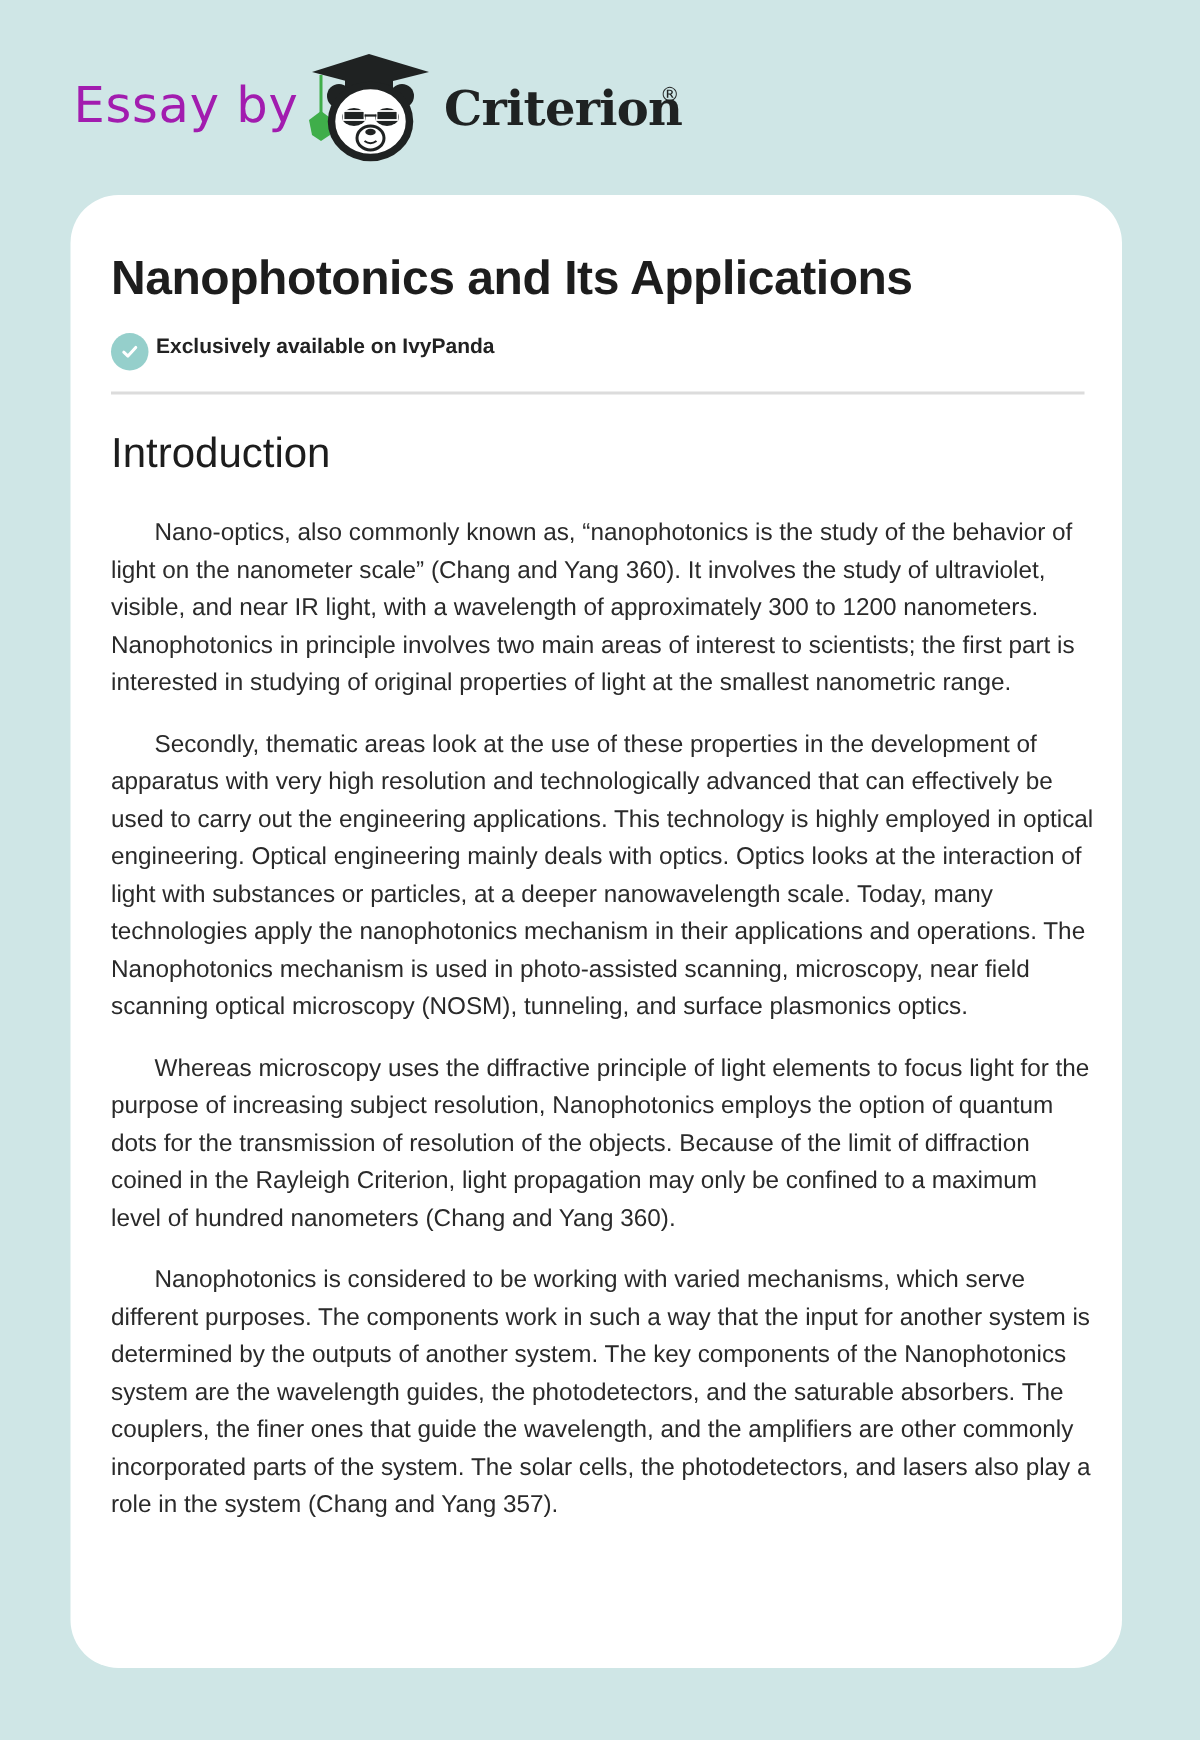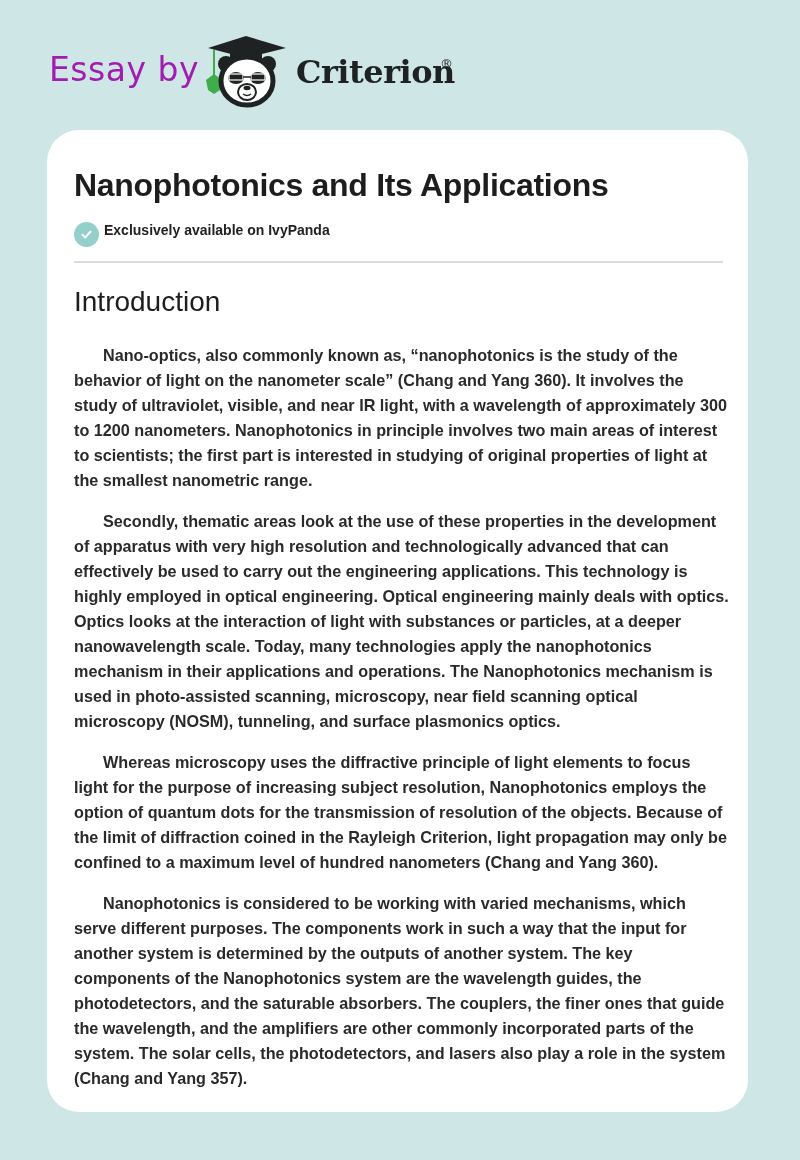--- a/index.html
+++ b/index.html
@@ -94,21 +94,20 @@
     left: 27px; top: 154px;
     font-size: 28px;
     font-weight: normal;
     color: #1d1d1d;
     line-height: 36px;
   }
   .body-text {
     position: absolute;
     left: 27px; top: 213px;
     width: 655px;
-    font-weight: bold;
   }
   .para {
     font-size: 16.2px;
     line-height: 25px;
     color: #2a2a2a;
     text-indent: 29px;
     margin-bottom: 16px;
   }
 </style>
 </head>

